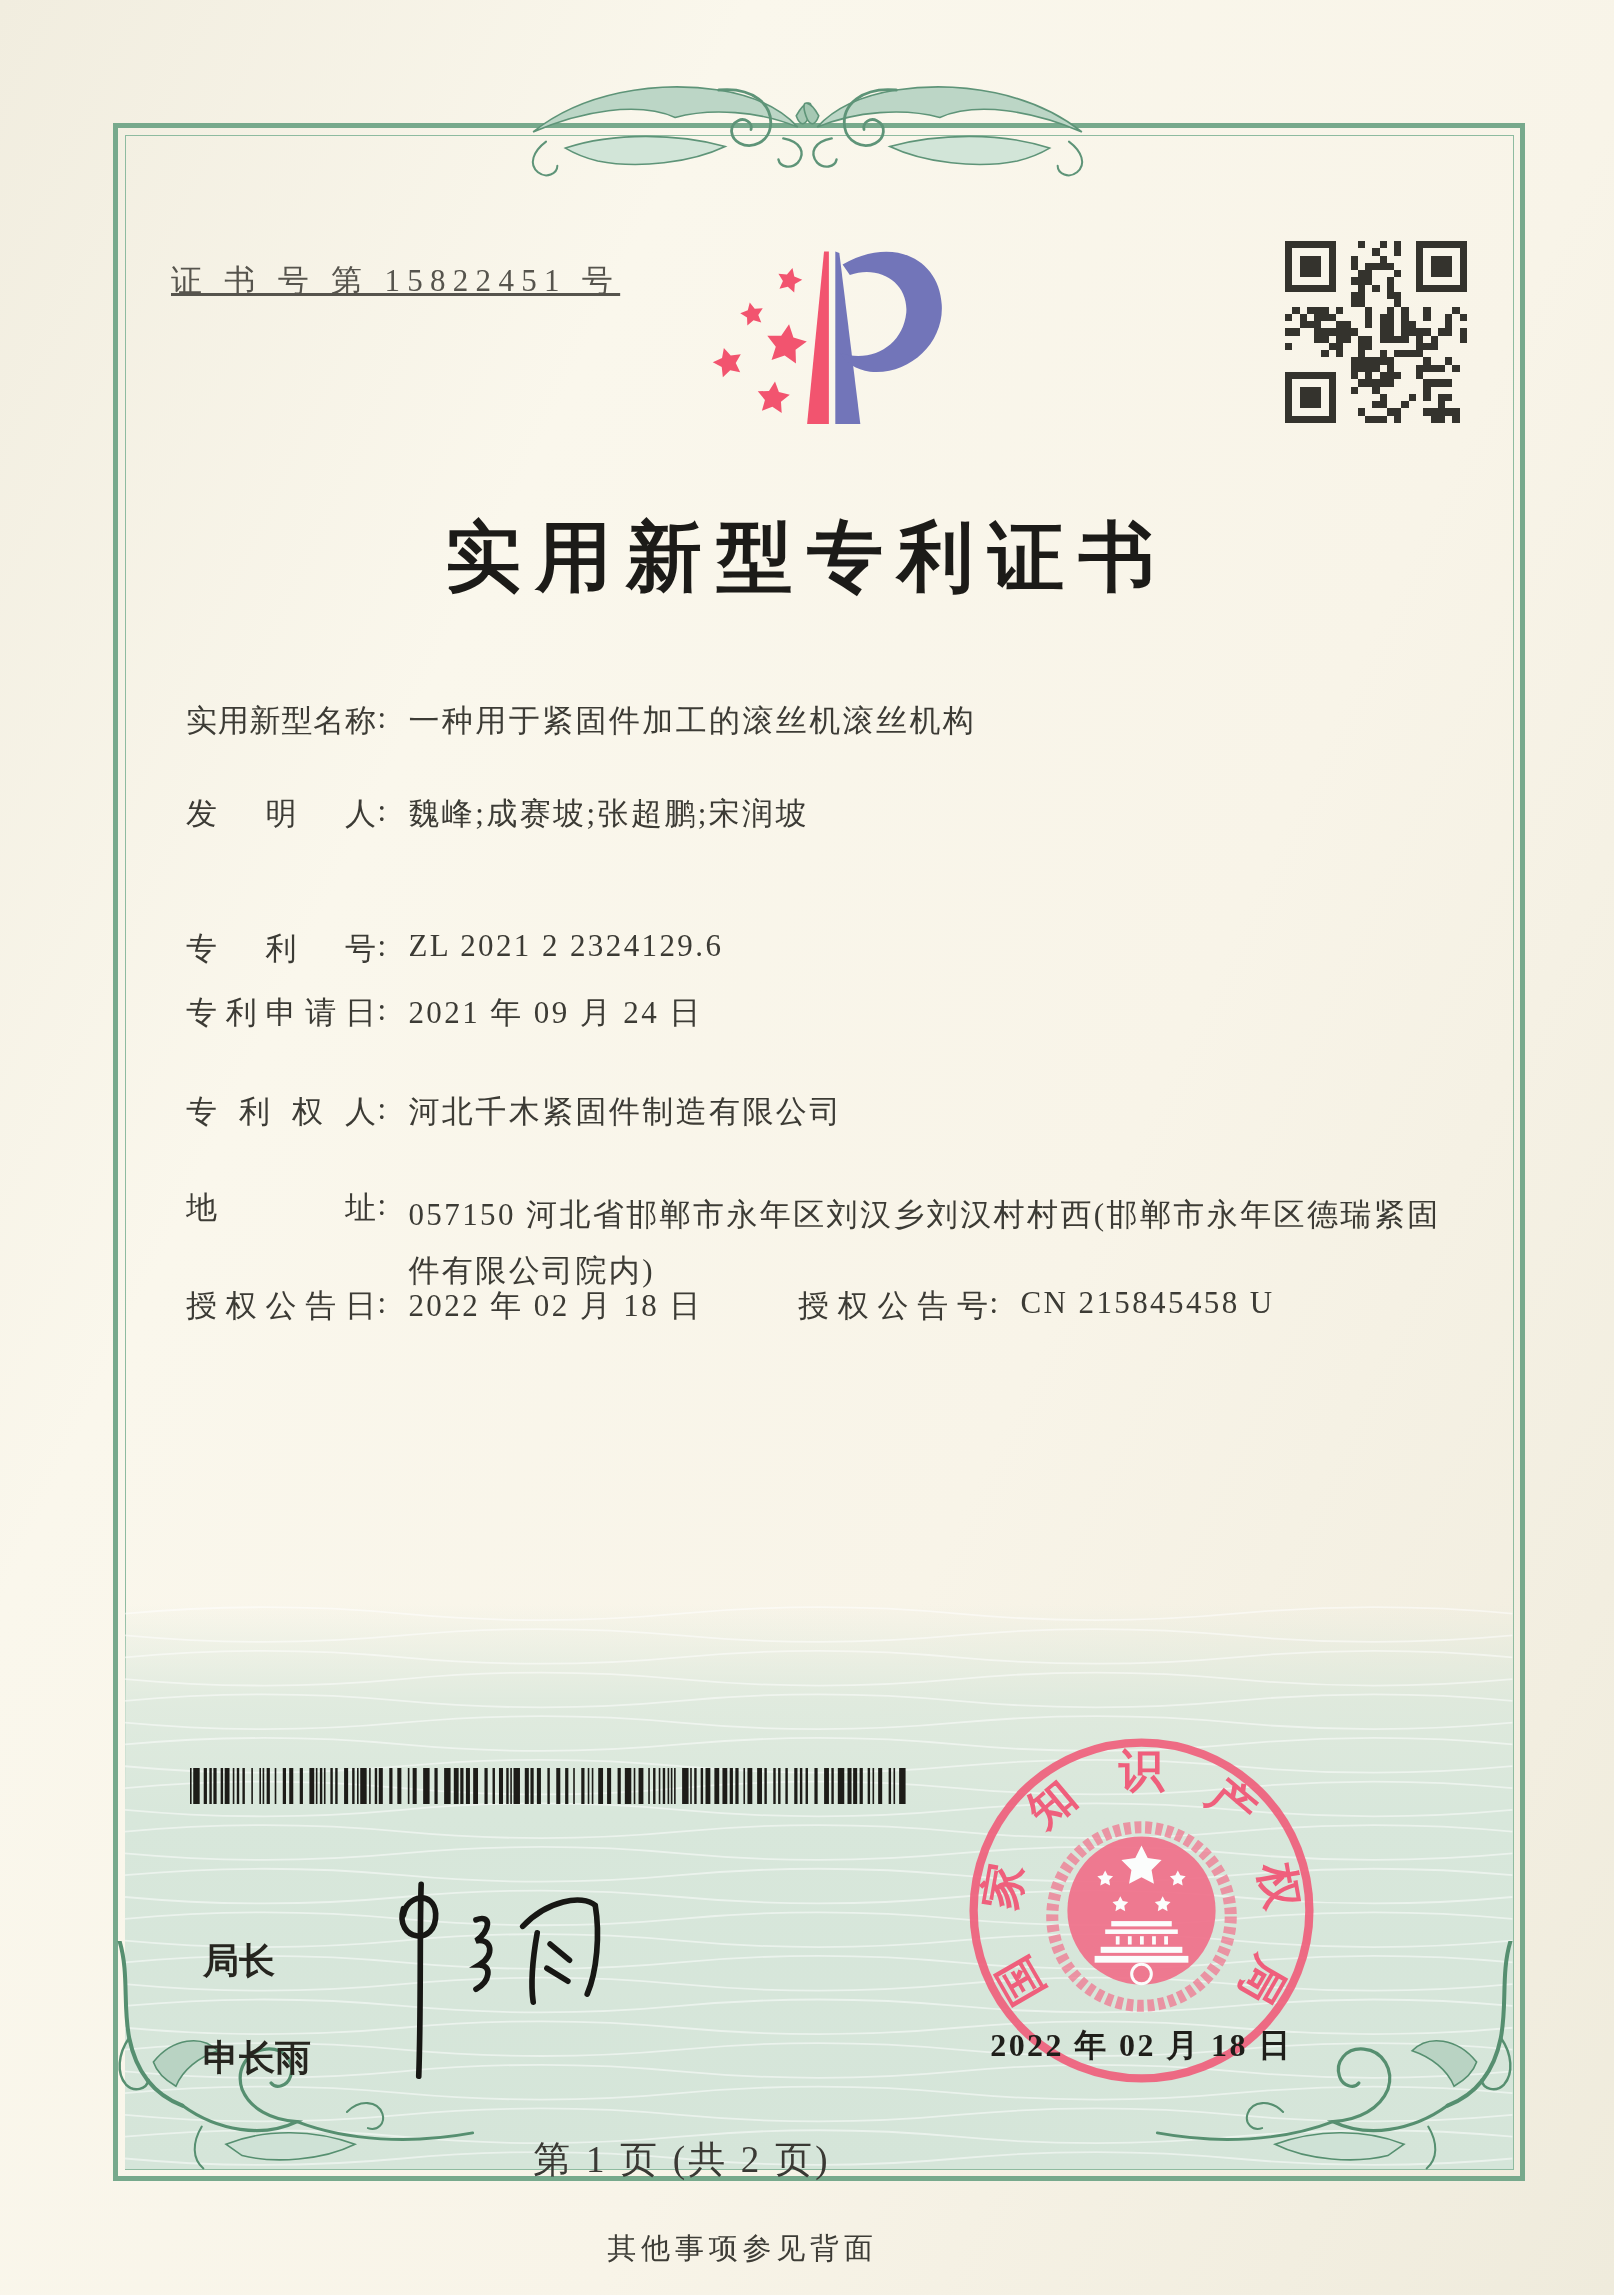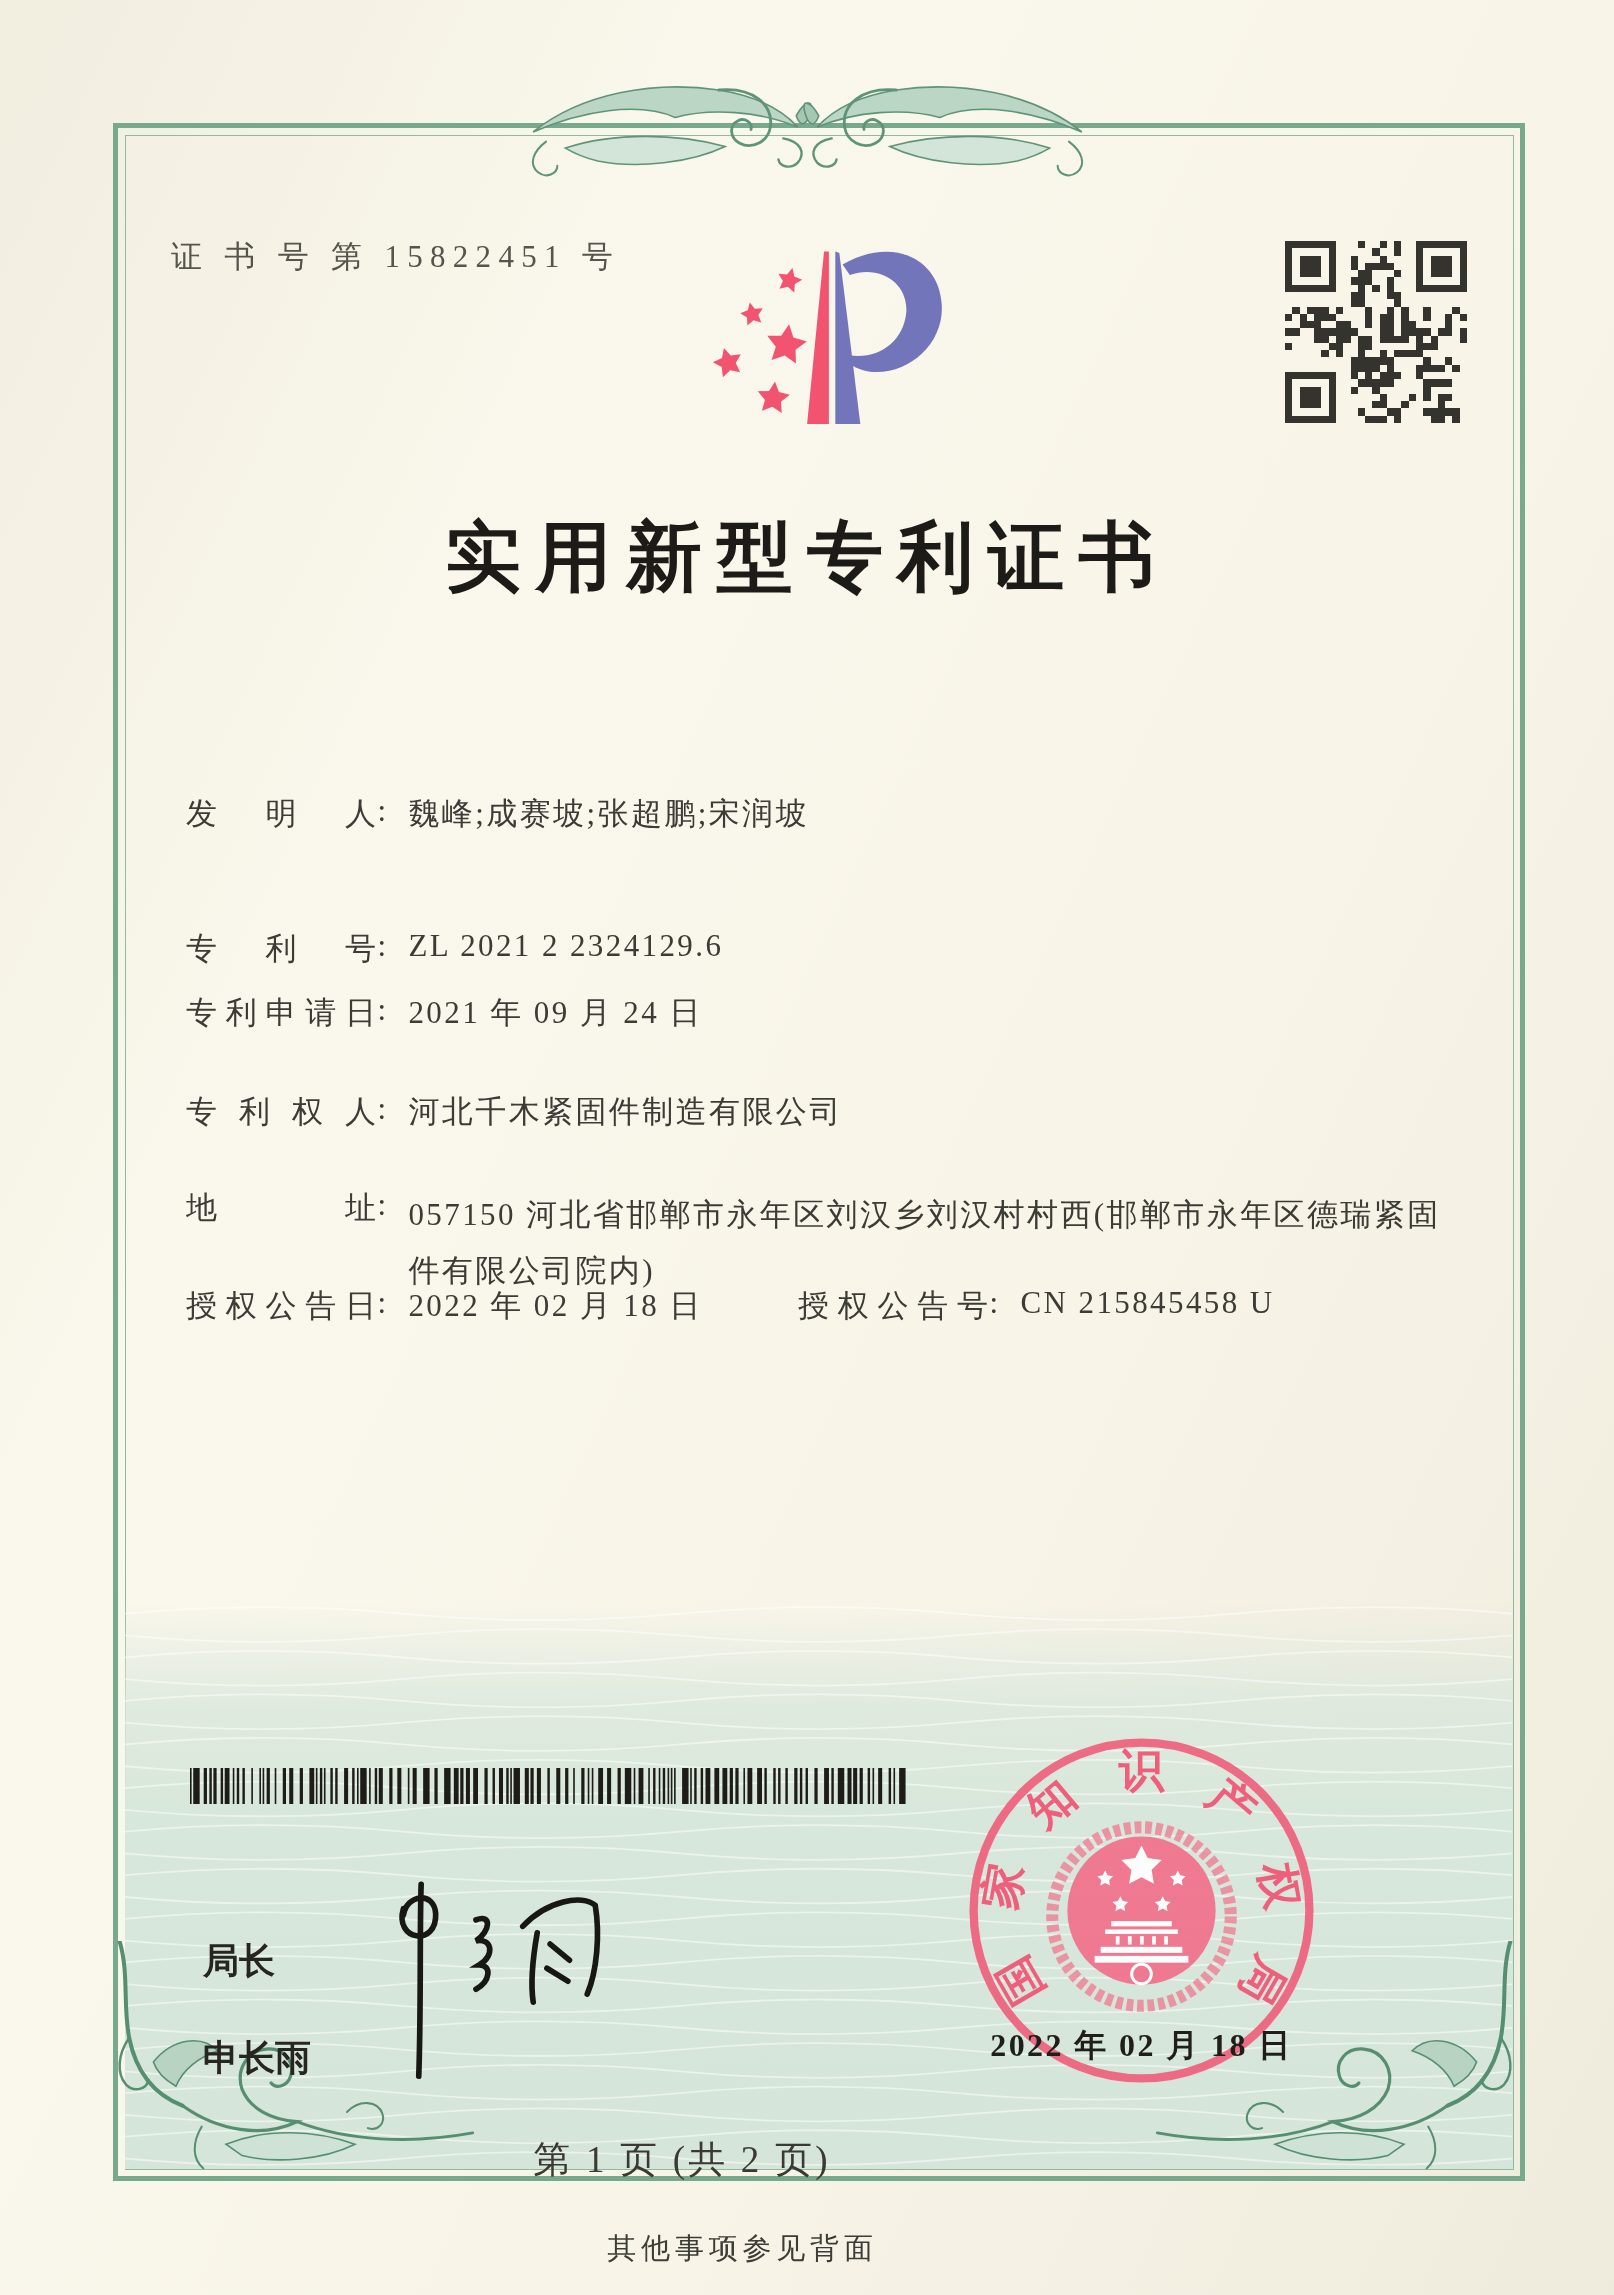--- a/index.html
+++ b/index.html
@@ -11,21 +11,21 @@
   .abs{position:absolute;}
   
   .frame{position:absolute;left:113px;top:123px;width:1412px;height:2058px;
          border:5.6px solid #77a98c;box-sizing:border-box;z-index:1;}
   .frame-inner{position:absolute;left:6.5px;top:6.5px;right:6.5px;bottom:6.5px;
          border:1.6px solid #8ebba0;}
   .green-band{position:absolute;left:7.3px;right:7.3px;bottom:7.3px;height:565px;overflow:hidden;
          background:linear-gradient(180deg,rgba(216,231,219,0) 0%,rgba(216,231,219,.75) 97px,#d8e7db 210px,#d5e5d9 100%);}
   .green-band svg{position:absolute;left:0;top:0;width:100%;height:100%;}
   
-  .cert-no{left:171px;top:236px;font-size:31px;letter-spacing:7.3px;color:#56544d;}
+  .cert-no{left:171px;top:260px;font-size:31px;letter-spacing:7.3px;color:#56544d;text-decoration:underline;}
   .title{left:50%;top:507px;transform:translateX(-50%);font-size:76px;font-weight:700;
          letter-spacing:14.5px;color:#1c1b18;white-space:nowrap;}
   
   .frow{left:186px;width:1308px;font-size:31px;color:#3c3b35;}
   .frow .lbl{display:inline-block;width:190px;text-align:justify;text-align-last:justify;vertical-align:top;}
   .frow .colon{display:inline-block;margin-left:1.6px;vertical-align:top;}
   .frow .val{display:inline-block;margin-left:14.5px;letter-spacing:2.4px;vertical-align:top;}
   .frow .val.wide{width:1049px;line-height:56px;}
   .grant-no-group{position:absolute;left:612px;top:0;white-space:nowrap;}
   
@@ -313,20 +313,24 @@
       <rect x="12" y="24" width="1" height="1" fill="#34332d"></rect>
       <rect x="13" y="24" width="1" height="1" fill="#34332d"></rect>
       <rect x="15" y="24" width="1" height="1" fill="#34332d"></rect>
       <rect x="20" y="24" width="1" height="1" fill="#34332d"></rect>
       <rect x="21" y="24" width="1" height="1" fill="#34332d"></rect>
       <rect x="23" y="24" width="1" height="1" fill="#34332d"></rect>
     </svg>
 
   <div class="abs title z5">实用新型专利证书</div>
 
+  <div class="abs frow z5" style="top:700px;">
+    <span class="lbl">实用新型名称</span><span class="colon">:</span>
+    <span class="val">一种用于紧固件加工的滚丝机滚丝机构</span>
+  </div>
   <div class="abs frow z5" style="top:793px;">
     <span class="lbl">发明人</span><span class="colon">:</span>
     <span class="val">魏峰;成赛坡;张超鹏;宋润坡</span>
   </div>
   <div class="abs frow z5" style="top:928px;">
     <span class="lbl">专利号</span><span class="colon">:</span>
     <span class="val">ZL 2021 2 2324129.6</span>
   </div>
   <div class="abs frow z5" style="top:992px;">
     <span class="lbl">专利申请日</span><span class="colon">:</span>

